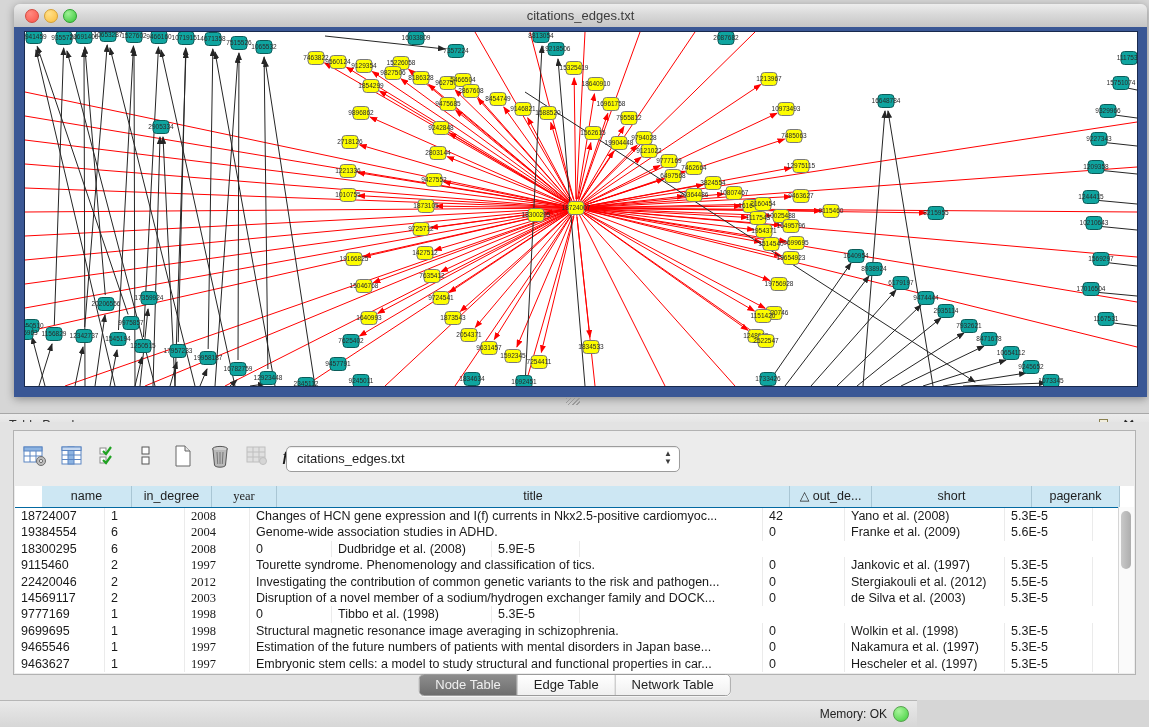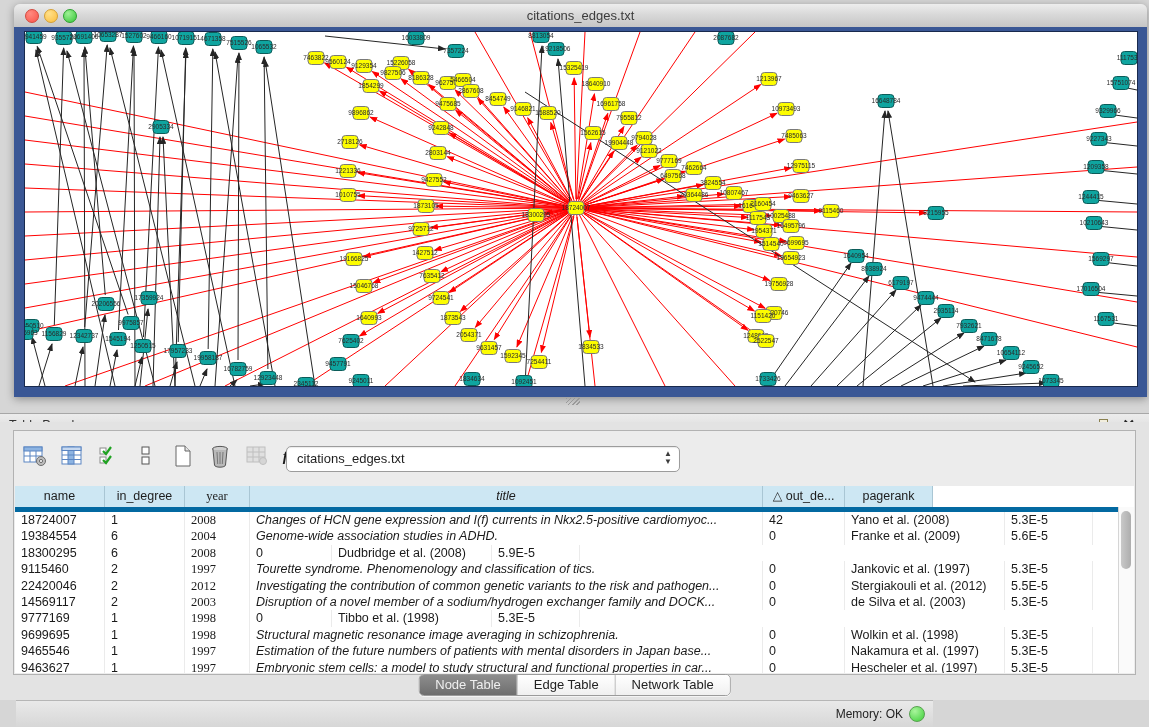--- a/index.html
+++ b/index.html
@@ -44,45 +44,45 @@
   .tb-icons{position:absolute;left:8px;top:12px;display:flex;align-items:center;gap:11px;}
   .tb-btn{width:26px;height:26px;display:flex;align-items:center;justify-content:center;}
   .combo{position:absolute;left:272px;top:15px;width:392px;height:24px;background:#ffffff;
     border:1px solid #9c9c9c;border-radius:5px;box-shadow:inset 0 1px 1px rgba(0,0,0,.08);}
   .combo-text{position:absolute;left:10px;top:4px;font-size:13px;color:#1d1d1d;}
   .combo-arrows{position:absolute;right:7px;top:3px;display:flex;flex-direction:column;line-height:8px;
     font-size:8px;color:#3c3c3c;}
 
   
   .tableview{position:absolute;left:1px;top:55px;right:1px;bottom:1px;background:#ffffff;overflow:hidden;}
-  .thead{display:flex;height:21px;border-bottom:5px solid #0369a1;}
+  .thead{display:flex;height:21px;border-bottom:1px solid #0369a1;padding-left:27px;}
   .hcell{background:#cde7f3;border-right:1px solid #a9c6d4;box-sizing:border-box;
     font-size:12.5px;color:#1d1d1d;text-align:center;line-height:20px;
     white-space:nowrap;overflow:hidden;}
   .trow{display:flex;height:16.4px;}
   .tcell{box-sizing:border-box;border-right:1px solid #ebebeb;padding-left:6px;
     font-size:12.5px;color:#1a1a1a;line-height:16px;white-space:nowrap;overflow:hidden;}
-  .c0{width:90px;}.c1{width:80px;}.c2{width:65px;font-family:Liberation Serif, serif;}.c3{width:513px;font-style:italic;}
+  .c0{width:90px;}.c1{width:80px;}.c2{width:65px;font-family:Liberation Serif, serif;}.c3{width:513px;}
   .c4{width:82px;}.c5{width:160px;}.c6{width:88px;}
   .vscroll{position:absolute;right:0;top:21px;bottom:0;width:15px;background:#fafafa;
     border-left:1px solid #d5d5d5;}
   .vthumb{position:absolute;left:2px;top:4px;width:10px;height:58px;border-radius:6px;
     background:linear-gradient(90deg,#c9c9c9,#adadad);}
 
   
   .tabs{position:absolute;top:674px;left:50%;transform:translateX(-50%);
     display:flex;border:1px solid #9b9b9b;border-radius:5px;overflow:hidden;
     background:#ffffff;box-shadow:0 1px 0 rgba(255,255,255,.6);}
   .tab{padding:2px 16px 3px 16px;font-size:13px;color:#222;
     background:linear-gradient(#ffffff,#f0f0f0);border-right:1px solid #ababab;}
   .tab:last-child{border-right:none;}
   .tab.active{background:linear-gradient(#8d8d8d,#6e6e6e);color:#f0f0f0;}
 
   
-  .statusbar{position:absolute;left:16px;top:700px;width:917px;height:27px;
+  .statusbar{position:absolute;left:0;top:700px;width:917px;height:27px;
     background:linear-gradient(#e9e9e9,#d6d6d6);border-top:1px solid #b6b6b6;}
   .mem{position:absolute;right:30px;top:6px;font-size:12px;color:#222;}
   .memdot{position:absolute;right:8px;top:5px;width:14px;height:14px;border-radius:50%;
     background:radial-gradient(circle at 35% 30%,#a9f59c,#3ecf3a);border:1px solid #57a14f;}
 </style>
 </head>
 <body>
 
 <div class="net-window">
   <div class="titlebar">
@@ -875,20 +875,21 @@
       </div>
     </div>
 
     <div class="tableview">
       <div class="thead" id="thead">
           <div class="hcell c0">name</div>
           <div class="hcell c1">in_degree</div>
           <div class="hcell c2">year</div>
           <div class="hcell c3">title</div>
           <div class="hcell c4">△ out_de...</div>
+          <div class="hcell c5">short</div>
           <div class="hcell c6">pagerank</div>
         </div>
       <div id="tbody">
           <div class="trow">
             <div class="tcell c0">18724007</div>
             <div class="tcell c1">1</div>
             <div class="tcell c2">2008</div>
             <div class="tcell c3">Changes of HCN gene expression and I(f) currents in Nkx2.5-positive cardiomyoc...</div>
             <div class="tcell c4">42</div>
             <div class="tcell c5">Yano et al. (2008)</div>

